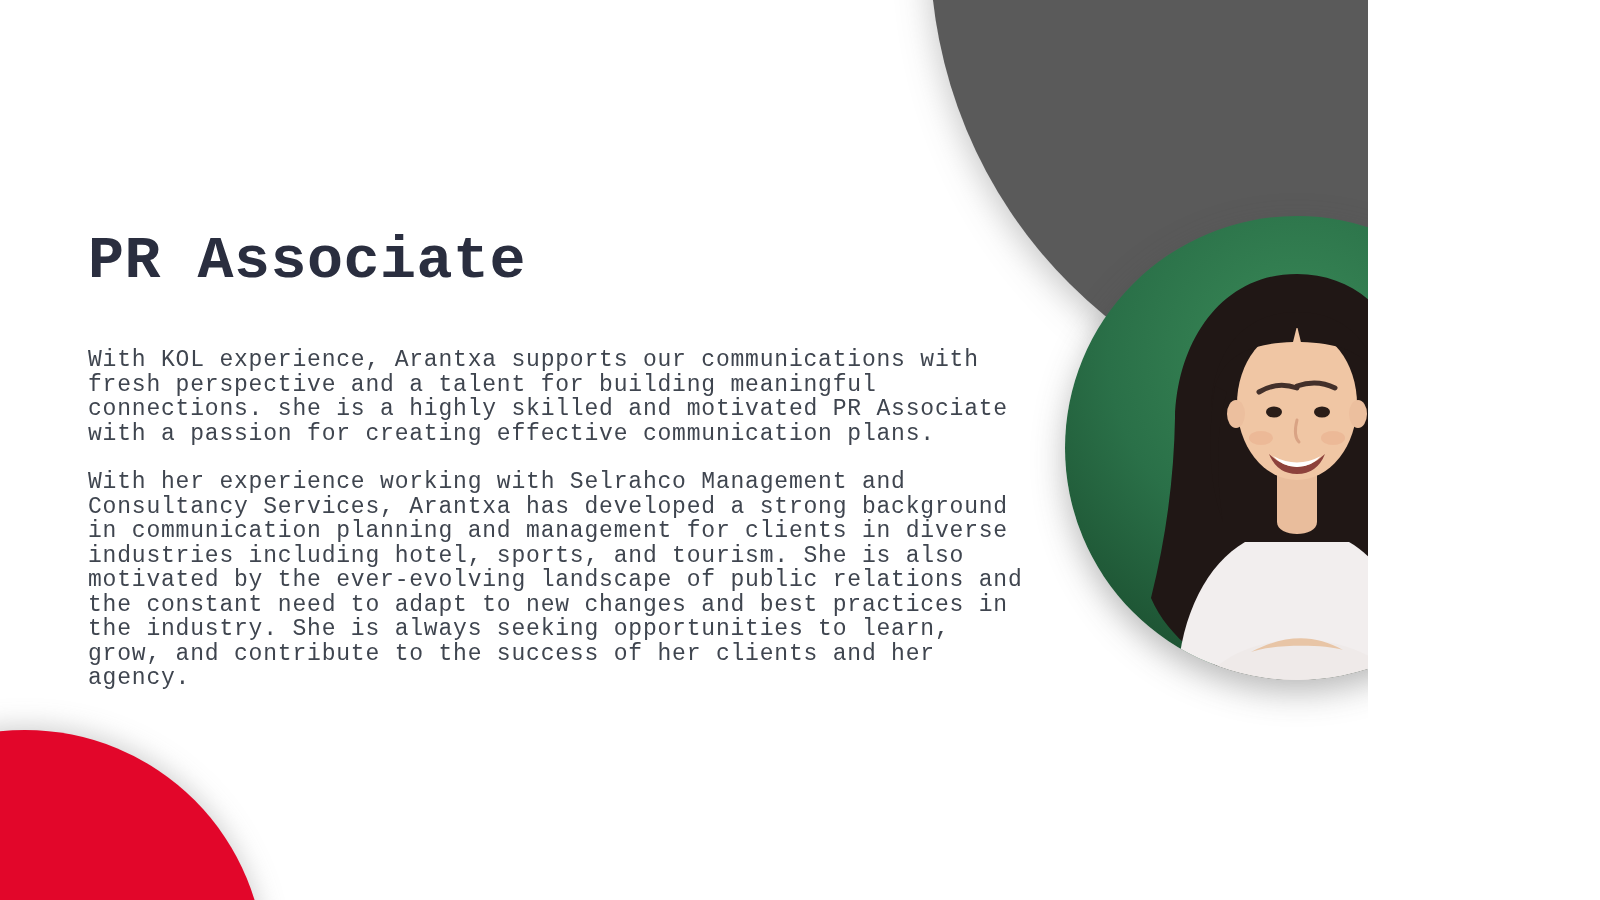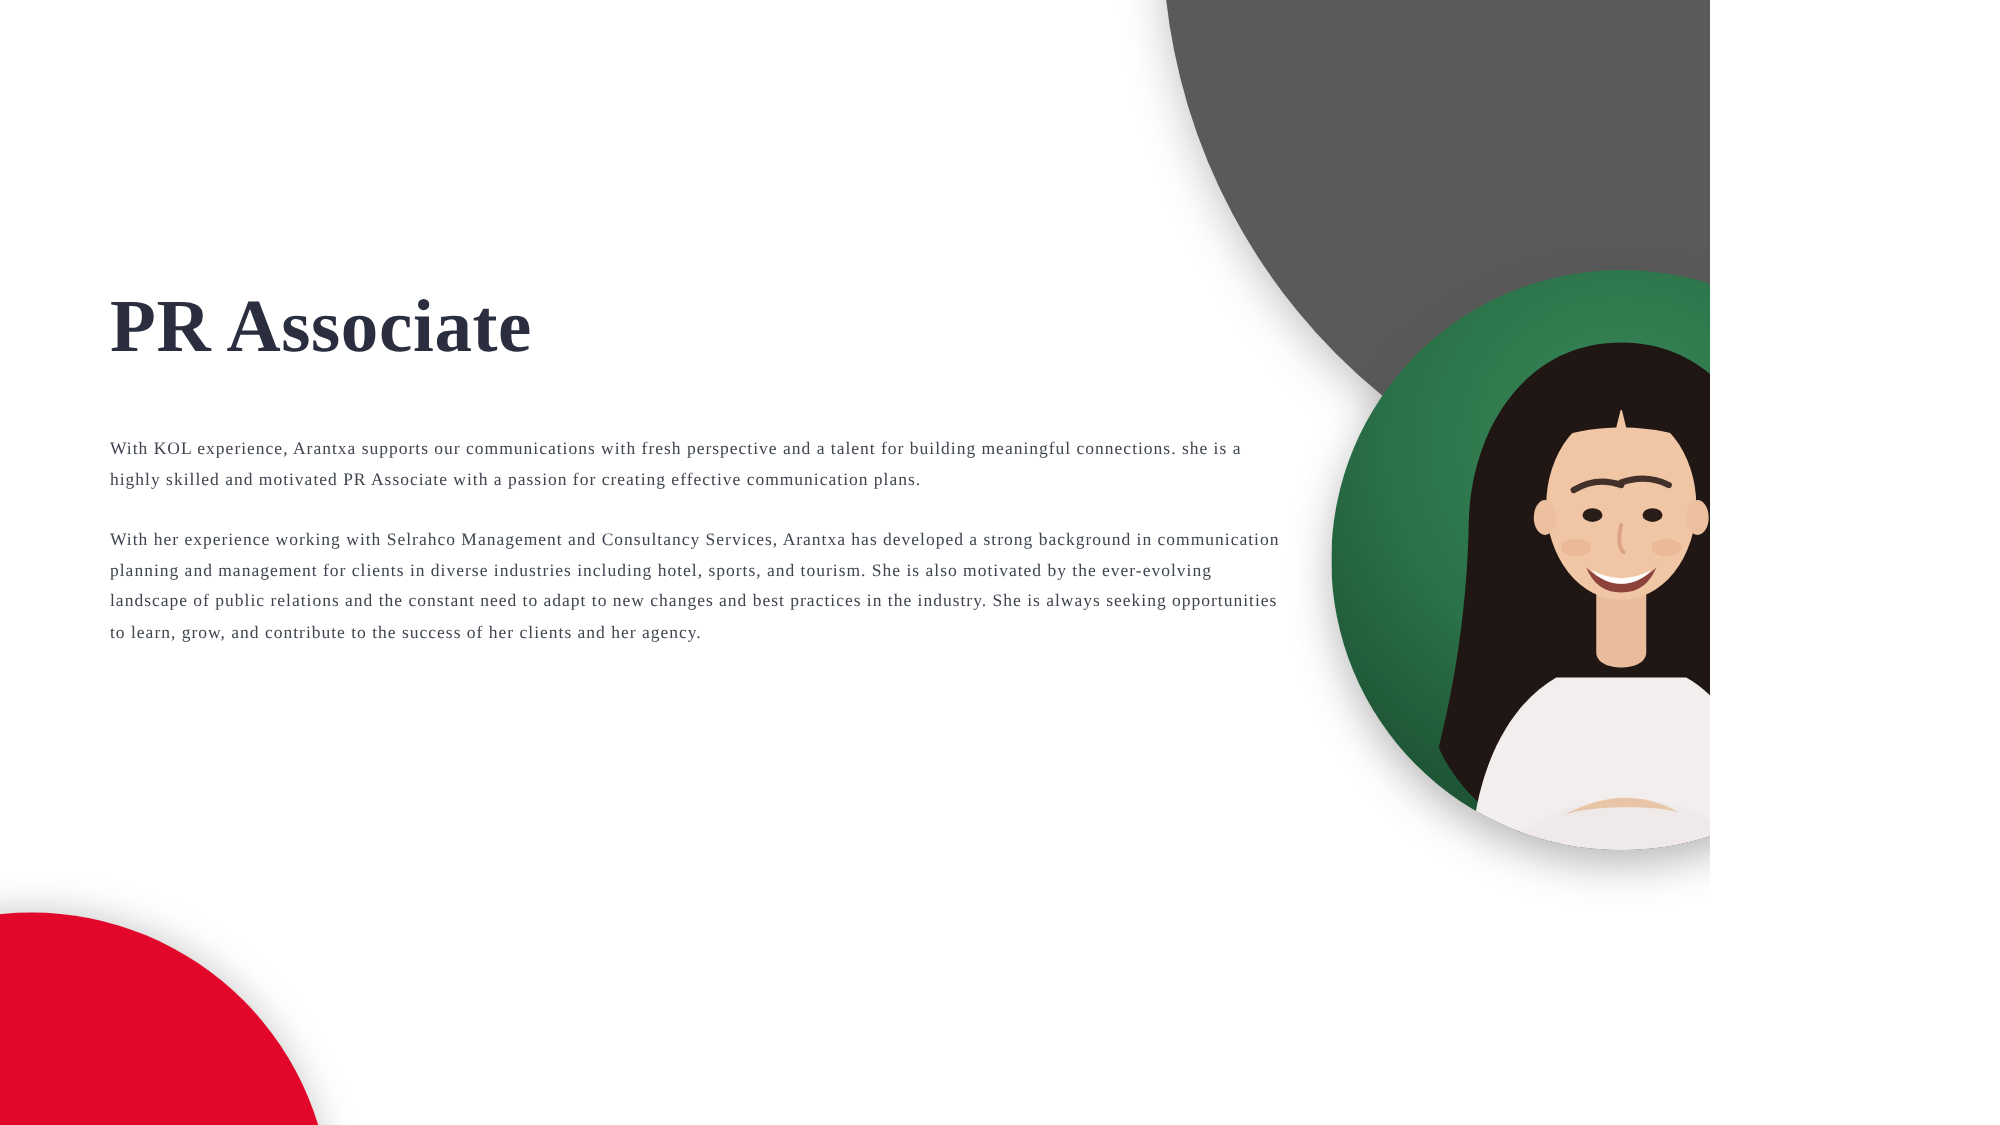--- a/index.html
+++ b/index.html
@@ -10,21 +10,21 @@
     --green-mid:#226040;
     --green-light:#3a8a58;
     --title-text:#2a2e3f;
     --body-text:#3f454f;
   }
   *{margin:0;padding:0;box-sizing:border-box;}
   html,body{width:1600px;height:900px;overflow:hidden;background:#fff;}
   .slide{
     position:relative;width:1368px;height:900px;overflow:hidden;
     background:var(--background);
-    font-family:Liberation Serif, serif;
+    font-family:Liberation Mono, monospace;
   }
   .circle{position:absolute;border-radius:50%;}
   .circle-gray{
     left:930px;top:-529px;width:952px;height:952px;
     background:var(--circle-gray);
     box-shadow:0 10px 34px rgba(90,90,90,.35);
     z-index:1;
   }
   .circle-red{
     left:-215px;top:730px;width:480px;height:480px;
@@ -40,21 +40,21 @@
   .portrait svg{display:block;width:100%;height:100%;}
   .content{
     position:absolute;left:88px;top:230px;width:940px;z-index:3;
   }
   .page-title{
     font-size:60px;line-height:62px;font-weight:700;
     letter-spacing:.5px;color:var(--title-text);
     margin:0 0 56px 0;
   }
   .body-copy p{
-    font-size:14px;line-height:24.5px;letter-spacing:.8px;
+    font-size:23px;line-height:24.5px;letter-spacing:.8px;
     color:var(--body-text);margin:0 0 24px 0;font-weight:400;
   }
 </style>
 </head>
 <body>
 
 <div class="slide">
 
   <div class="circle circle-gray"></div>
 

